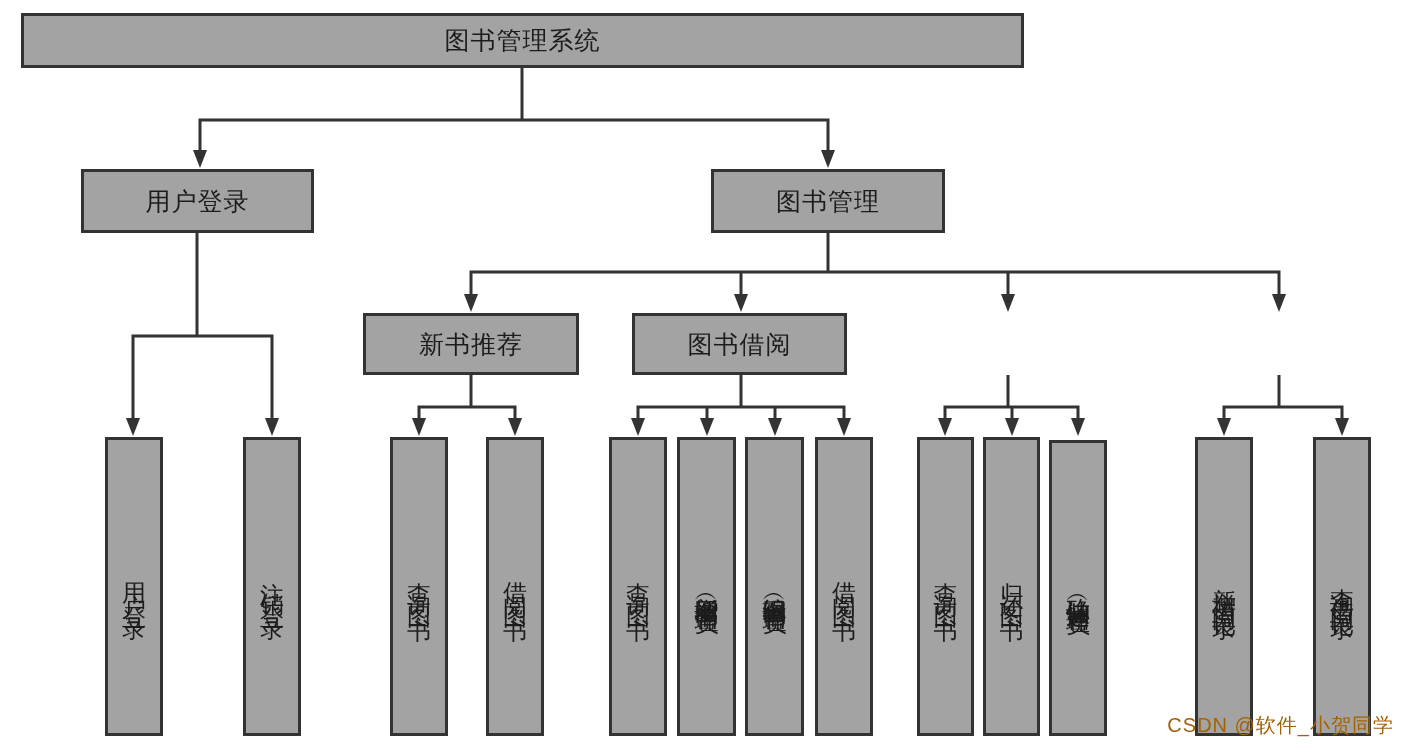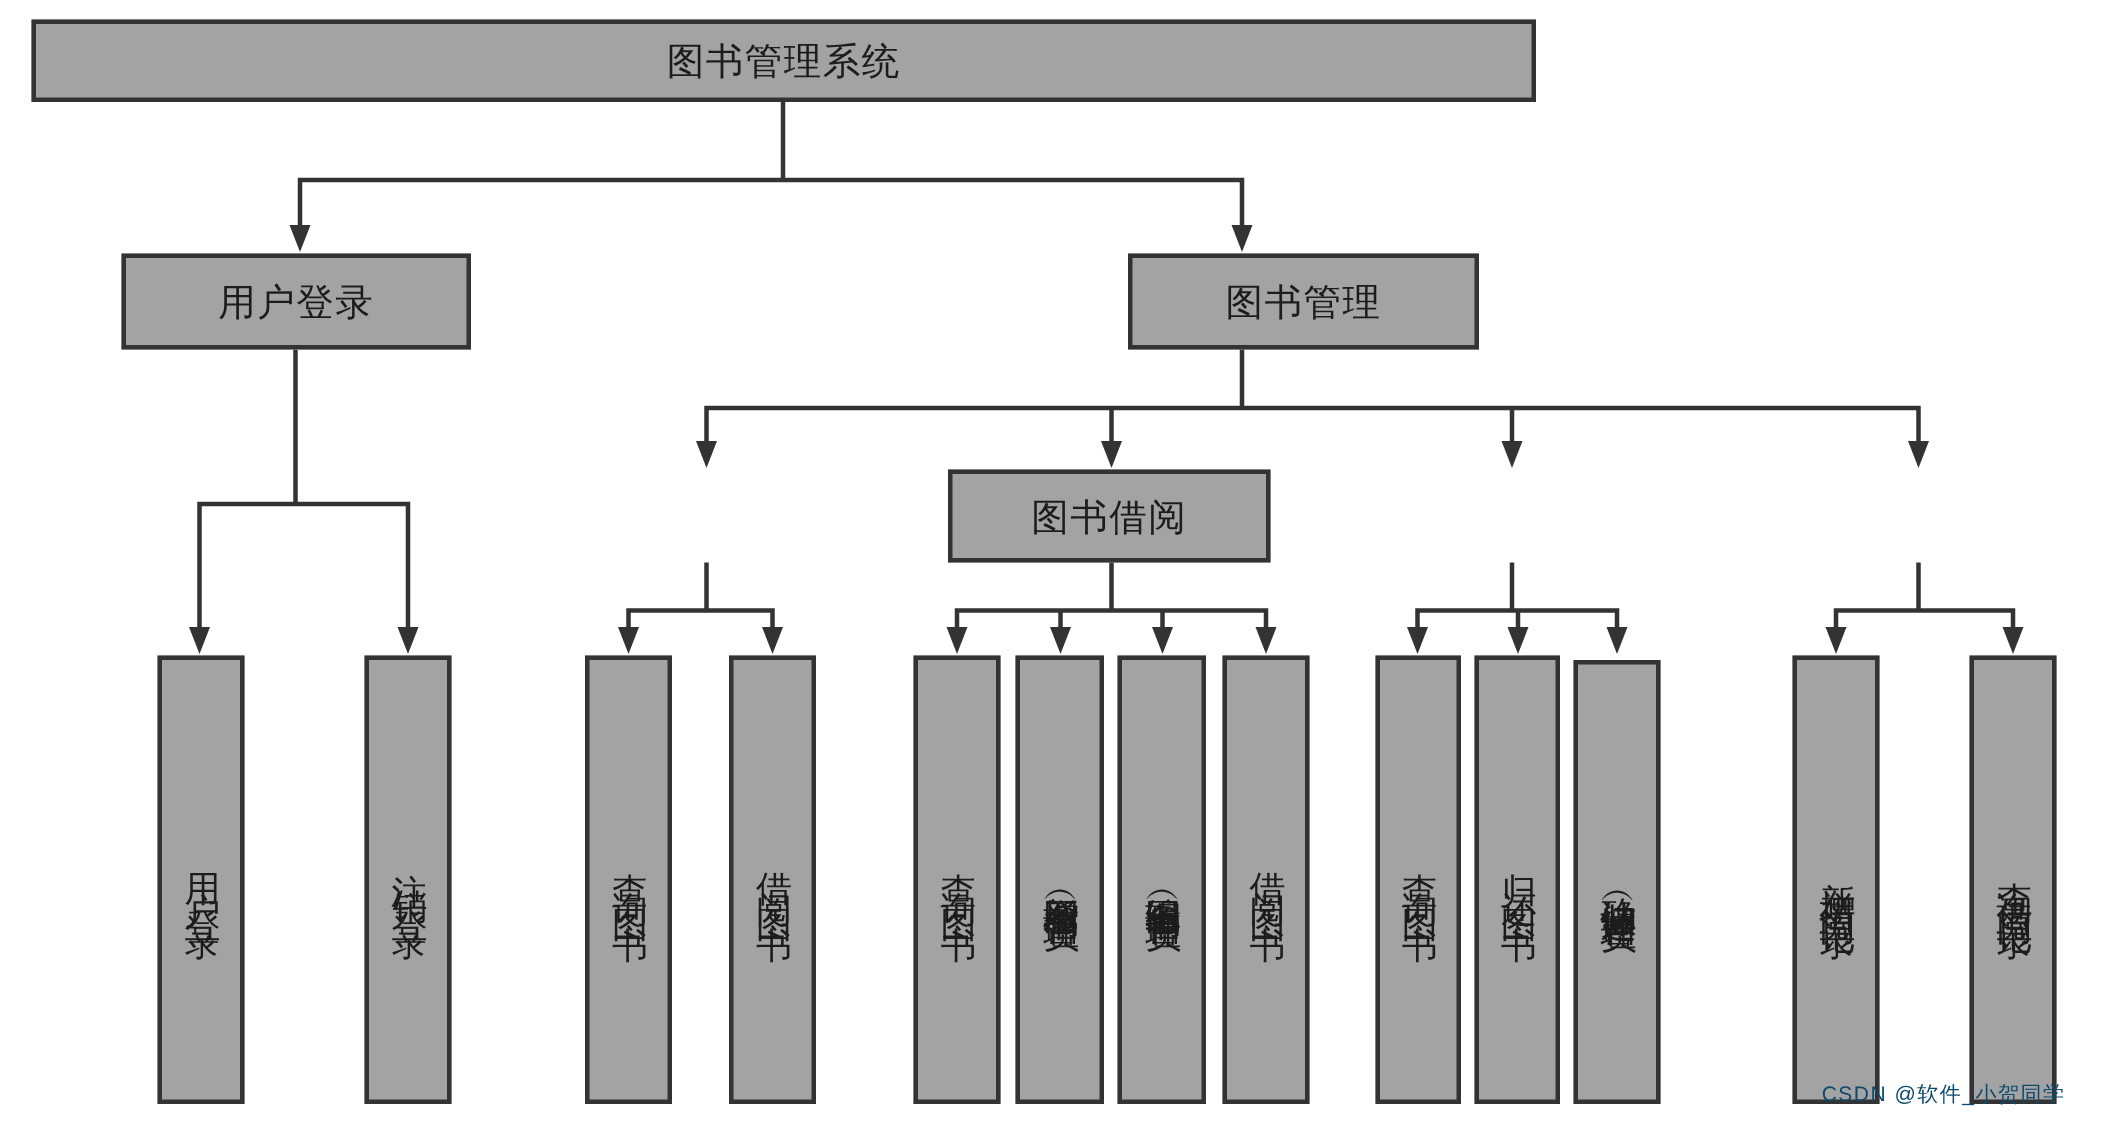--- a/index.html
+++ b/index.html
@@ -26,23 +26,23 @@
     text-orientation:mixed;
     font-size:24px;
     letter-spacing:12px;
     line-height:1;
     white-space:nowrap;
   }
   .vbox.med span{letter-spacing:6px;}
   .vbox.long span{letter-spacing:2px;}
   .watermark{
     position:absolute;
-    right:28px;bottom:8px;
-    font-size:14px;
-    color:#0c4a6e;
+    right:11px;bottom:8px;
+    font-size:20px;
+    color:#a16207;
     z-index:5;
     letter-spacing:1px;
   }
 </style>
 </head>
 <body>
 
 <div class="stage">
 
   <svg class="connectors" width="1405" height="747" viewBox="0 0 1405 747" fill="none" stroke="#333333" stroke-width="3">
@@ -96,24 +96,27 @@
     </g>
   </svg>
 
   <div class="node hbox" style="left:21px;top:13px;width:1003px;height:55px;">
     <span>图书管理系统</span>
   </div>
 
   <div class="node hbox" style="left:81px;top:169px;width:233px;height:64px;">
     <span>用户登录</span>
   </div>
-  <div class="node hbox" style="left:752px;top:169px;width:234px;height:64px;">
+  <div class="node hbox" style="left:711px;top:169px;width:234px;height:64px;">
     <span>图书管理</span>
   </div>
 
+  <div class="node hbox" style="left:363px;top:313px;width:216px;height:62px;">
+    <span>新书推荐</span>
+  </div>
   <div class="node hbox" style="left:632px;top:313px;width:215px;height:62px;">
     <span>图书借阅</span>
   </div>
 
   <div class="node vbox" style="left:105px;top:437px;width:58px;height:299px;">
     <span>用户登录</span>
   </div>
   <div class="node vbox" style="left:243px;top:437px;width:58px;height:299px;">
     <span>注销登录</span>
   </div>

